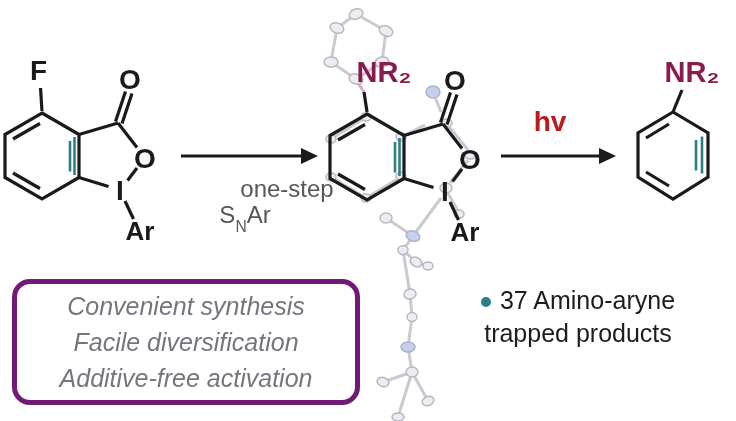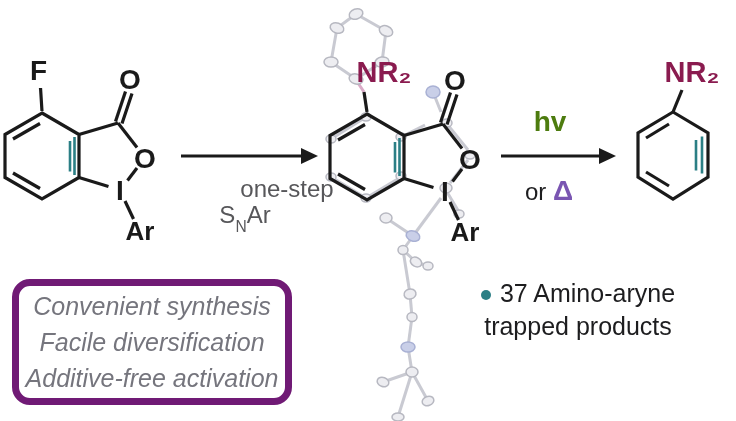--- a/index.html
+++ b/index.html
@@ -9,32 +9,32 @@
 
   
   .maroon{color:#8a1b4f;}
 
   
   .lbl{position:absolute;transform:translate(-50%,-50%);white-space:nowrap;line-height:1;}
   .reagent1{font-size:28px;font-weight:bold;}
   .reagent1 .plain-h{font-weight:normal;color:#222226;}
   .cond{font-size:24px;color:#57575a;}
   .cond sub{font-size:65%;position:relative;top:0.18em;}
-  .hv{font-size:28px;font-weight:bold;color:#4d7c0f;}
+  .hv{font-size:28px;font-weight:bold;color:#b91c1c;}
   .ordelta{font-size:24px;color:#1d1d1f;}
   .ordelta .delta{font-size:28px;font-weight:bold;color:#7a55b2;}
 
   
-  .hl-box{position:absolute;left:12px;top:279px;width:280px;height:126px;box-sizing:border-box;
-          border:7px solid #701a75;border-radius:18px;display:flex;flex-direction:column;
+  .hl-box{position:absolute;left:12px;top:279px;width:348px;height:126px;box-sizing:border-box;
+          border:5px solid #701a75;border-radius:18px;display:flex;flex-direction:column;
           justify-content:center;align-items:center;}
   .hl-box div{font-style:italic;font-size:25px;color:#75757d;line-height:36px;white-space:nowrap;}
 
   
-  .bullets{position:absolute;left:420px;top:277px;width:316px;text-align:center;
+  .bullets{position:absolute;left:420px;top:284px;width:316px;text-align:center;
            font-size:25px;color:#1d1d1f;}
   .bullets .bl{line-height:33px;white-space:nowrap;}
   .dot{display:inline-block;width:10px;height:10px;border-radius:50%;background:#2b7f85;
        margin-right:9px;vertical-align:2px;}
   .dot.mid{margin-left:12px;}
 
   
   .bond{stroke:#1a1a1a;stroke-width:3.2;fill:none;}
   .tealbond{stroke:#2b7f85;stroke-width:2.6;fill:none;}
   .arrow{stroke:#1a1a1a;stroke-width:3;fill:none;}
@@ -168,24 +168,20 @@
       <polygon class="ahead" points="599,148 616,156 599,164"></polygon>
     </g>
   </svg>
 
   <div class="lbl cond" style="left:244px;top:189px;margin-left:43px;">one-step</div>
   <div class="lbl cond" style="left:245px;top:217px;">
     <span>S</span><sub>N</sub><span>Ar</span>
   </div>
 
   <div class="lbl hv" style="left:550px;top:122px;">hv</div>
-  <div class="lbl ordelta" style="left:549px;top:191px;">
-    <span>or</span>
-    <span class="delta">Δ</span>
-  </div>
 
   <div class="hl-box">
     <div>Convenient synthesis</div>
     <div>Facile diversification</div>
     <div>Additive-free activation</div>
   </div>
 
   <div class="bullets">
     <div class="bl">
       <span class="dot"></span><span>37 Amino-aryne</span>

